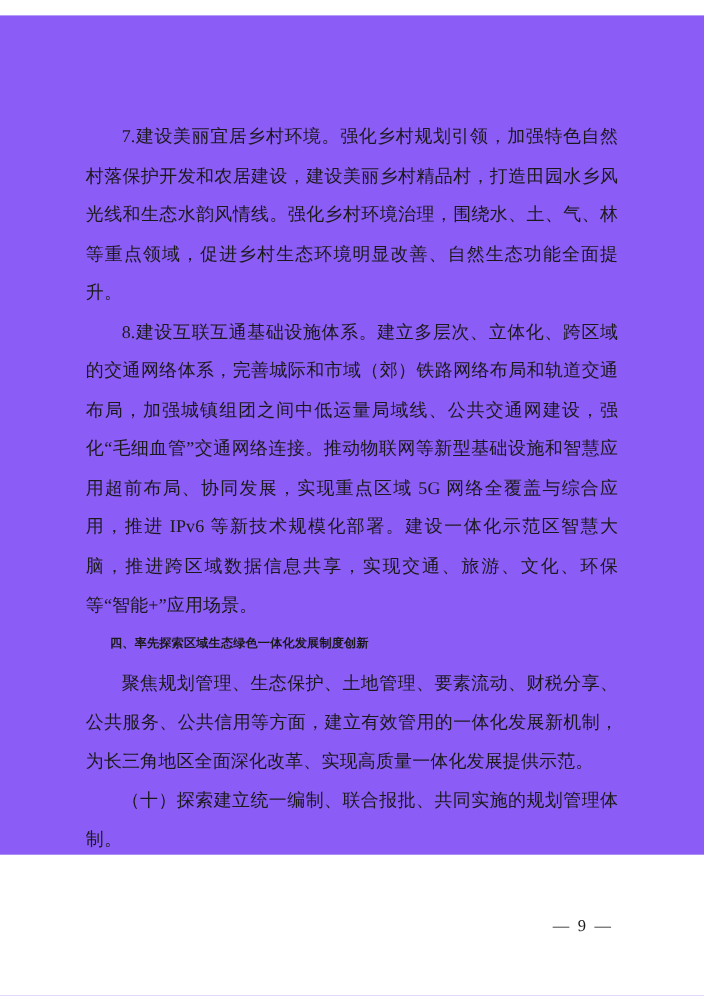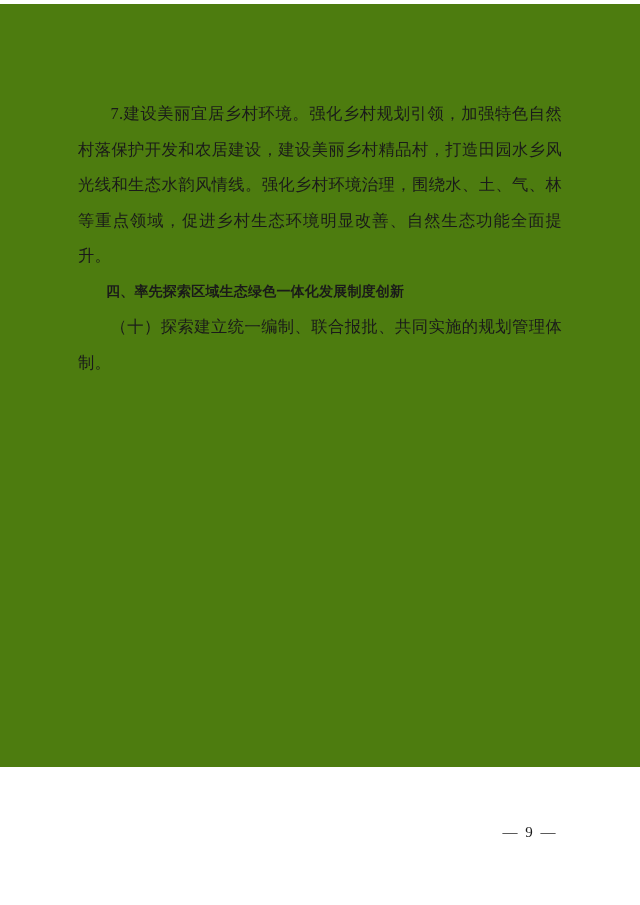--- a/index.html
+++ b/index.html
@@ -11,44 +11,44 @@
     width: 640px;
     height: 905px;
     font-family: "Liberation Serif", "DejaVu Serif", serif;
     color: #1a1a1a;
     position: relative;
     overflow: hidden;
   }
   .page {
     position: absolute;
     left: 0;
-    top: 4px;
+    top: 14px;
     width: 640px;
     height: 763px;
-    background: #4d7c0f;
+    background: #8b5cf6;
   }
   .content {
     position: absolute;
     left: 78px;
     top: 92px;
     width: 484px;
   }
   p.para {
     margin: 0 0 0 0;
     font-size: 16.3px;
     line-height: 35.5px;
     text-align: justify;
     text-justify: inter-ideograph;
     letter-spacing: 0.2px;
     text-indent: 2em;
     font-family: "Liberation Serif", "DejaVu Serif", serif;
   }
   p.heading {
     margin: 0;
-    font-size: 14px;
+    font-size: 11px;
     line-height: 35.5px;
     font-weight: bold;
     text-indent: 2em;
     letter-spacing: 0.2px;
   }
   .footer-num {
     position: absolute;
     left: 0;
     top: 820px;
     width: 640px;
@@ -62,19 +62,21 @@
     margin-left: 420px;
     letter-spacing: 2px;
   }
 </style>
 </head>
 <body>
 
 <div class="page">
   <div class="content">
     <p class="para">7.建设美丽宜居乡村环境。强化乡村规划引领，加强特色自然村落保护开发和农居建设，建设美丽乡村精品村，打造田园水乡风光线和生态水韵风情线。强化乡村环境治理，围绕水、土、气、林等重点领域，促进乡村生态环境明显改善、自然生态功能全面提升。</p>
+    <p class="para">8.建设互联互通基础设施体系。建立多层次、立体化、跨区域的交通网络体系，完善城际和市域（郊）铁路网络布局和轨道交通布局，加强城镇组团之间中低运量局域线、公共交通网建设，强化“毛细血管”交通网络连接。推动物联网等新型基础设施和智慧应用超前布局、协同发展，实现重点区域 5G 网络全覆盖与综合应用，推进 IPv6 等新技术规模化部署。建设一体化示范区智慧大脑，推进跨区域数据信息共享，实现交通、旅游、文化、环保等“智能+”应用场景。</p>
     <p class="heading">四、率先探索区域生态绿色一体化发展制度创新</p>
+    <p class="para">聚焦规划管理、生态保护、土地管理、要素流动、财税分享、公共服务、公共信用等方面，建立有效管用的一体化发展新机制，为长三角地区全面深化改革、实现高质量一体化发展提供示范。</p>
     <p class="para">（十）探索建立统一编制、联合报批、共同实施的规划管理体制。</p>
   </div>
   <div class="footer-num">
     <span class="footer-inner">— 9 —</span>
   </div>
 </div>
 
 </body></html>

